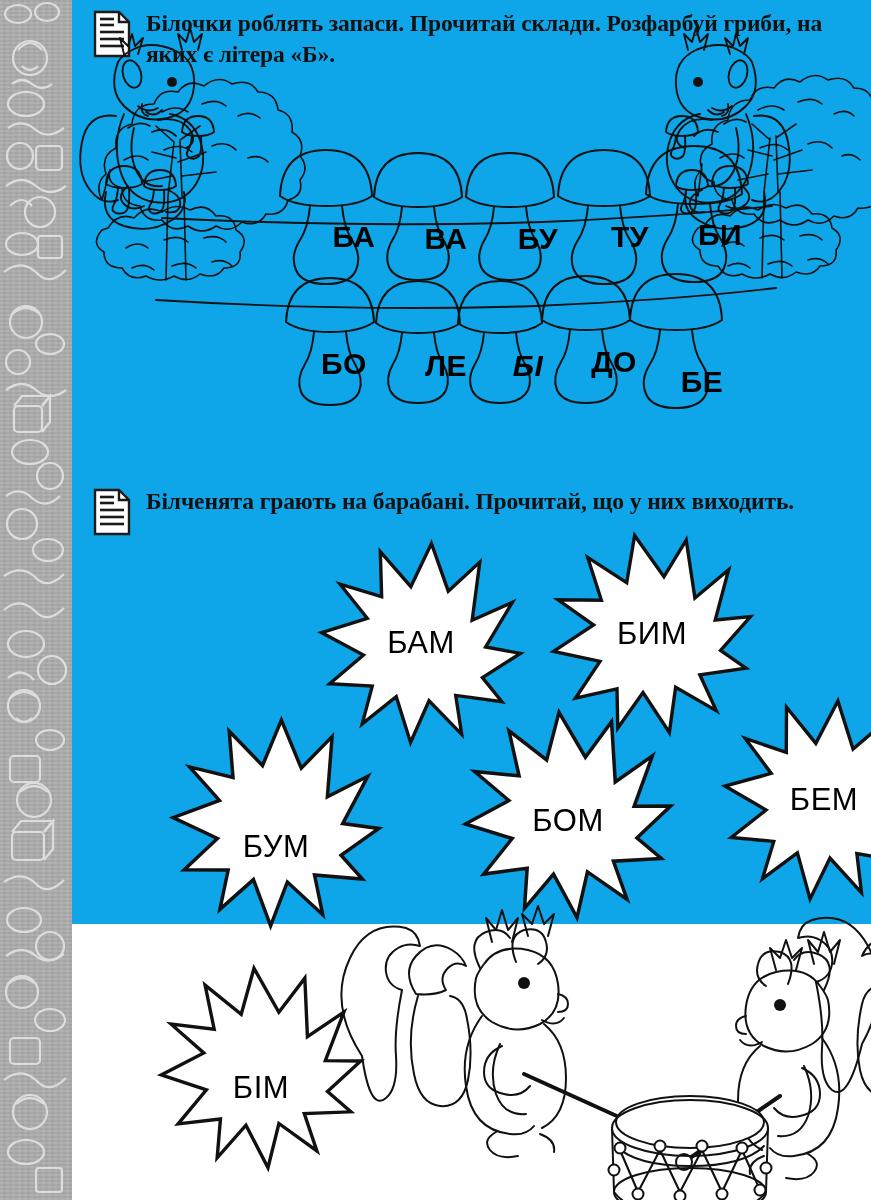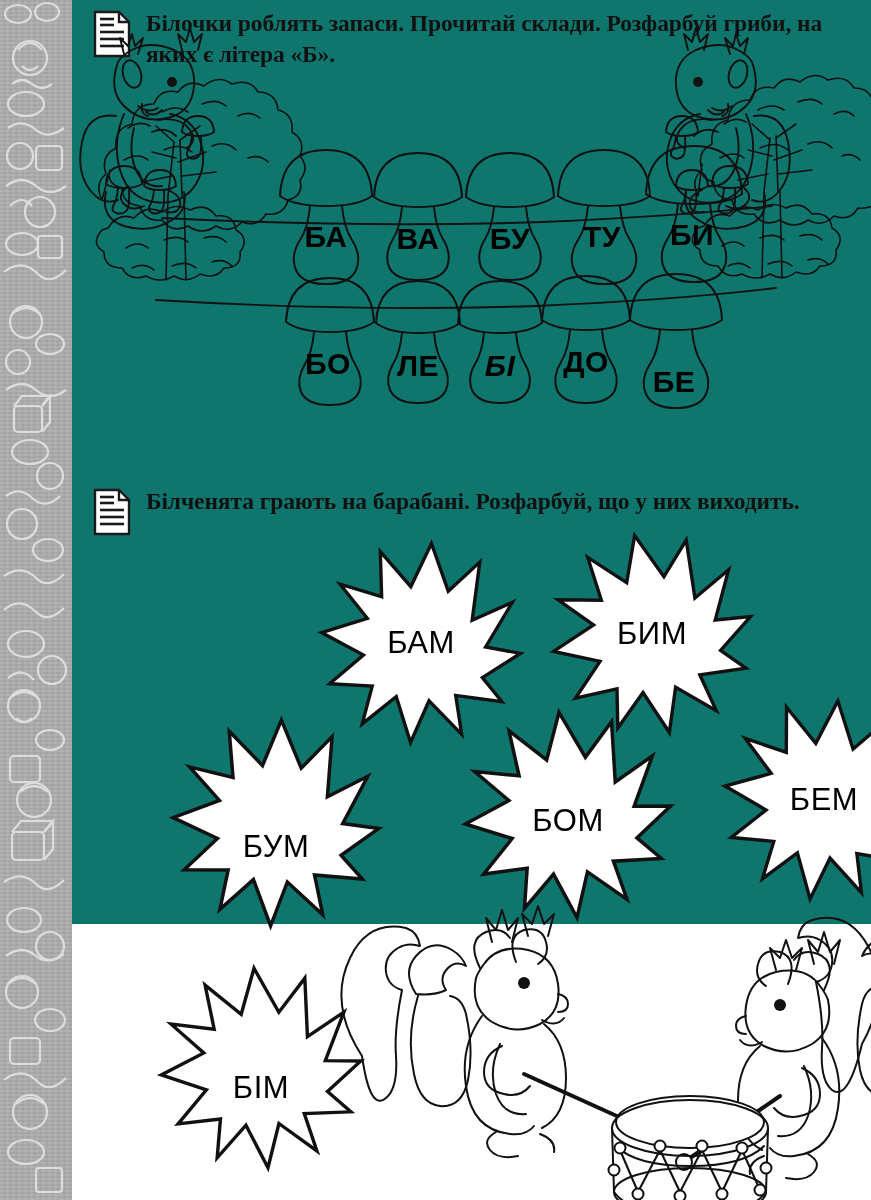--- a/index.html
+++ b/index.html
@@ -4,21 +4,21 @@
 <style>
   * { margin:0; padding:0; box-sizing:border-box; }
   html,body { background:#fff; }
   body {
     width:871px; height:1200px;
     font-family:"Liberation Serif", serif;
     position:relative; overflow:hidden;
   }
 
   
-  #page { position:relative; width:871px; height:924px; background:#0f766e; }
+  #page { position:relative; width:871px; height:924px; background:#0ea5e9; }
 
   
   #side-strip {
     position:absolute; left:0; top:0; width:72px; height:1200px;
     background:#ababab;
     overflow:hidden;
   }
   #side-strip .grain {
     position:absolute; inset:0;
     background:
@@ -53,20 +53,21 @@
   .syll {
     position:absolute;
     font-family:"Liberation Sans", sans-serif;
     font-weight:bold;
     font-size:30px;
     color:#000;
     white-space:nowrap;
     text-align:right;
     transform:translate(-50%,-50%);
     letter-spacing:0.5px;
+    margin-left:28px;
   }
 
   
   .burst-word {
     position:absolute;
     font-family:"Liberation Sans", sans-serif;
     font-weight:normal;
     font-size:31px;
     color:#000;
     white-space:nowrap;
@@ -351,39 +352,39 @@
 
       </g>
     </svg>
 
     <span class="syll" style="left:254px; top:237px;">БА</span>
     <span class="syll" style="left:346px; top:239px;">ВА</span>
     <span class="syll" style="left:438px; top:239px;">БУ</span>
     <span class="syll" style="left:530px; top:237px;">ТУ</span>
     <span class="syll" style="left:620px; top:235px;">БИ</span>
 
-    <span class="syll" style="left:256px; top:364px;">БО</span>
+    <span class="syll" style="left:244px; top:364px;">БО</span>
     <span class="syll" style="left:346px; top:366px;">ЛЕ</span>
     <span class="syll" style="left:428px; top:366px;font-style:italic;">БІ</span>
     <span class="syll" style="left:514px; top:362px;">ДО</span>
     <span class="syll" style="left:602px; top:382px;">БЕ</span>
 
     <div class="instruction" id="instr-2">
       <svg class="doc-icon" viewBox="0 0 40 48">
         <path d="M3 2 h24 l10 10 v34 h-34 z" fill="#fff" stroke="#1a1a1a" stroke-width="2.4"></path>
         <path d="M27 2 v10 h10" fill="none" stroke="#1a1a1a" stroke-width="2.4"></path>
         <g stroke="#1a1a1a" stroke-width="2.6">
           <line x1="8" y1="9" x2="22" y2="9"></line>
           <line x1="8" y1="15" x2="22" y2="15"></line>
           <line x1="8" y1="22" x2="32" y2="22"></line>
           <line x1="8" y1="29" x2="32" y2="29"></line>
           <line x1="8" y1="36" x2="32" y2="36"></line>
         </g>
       </svg>
-      <p>Білченята грають на барабані. Розфарбуй, що у них виходить.</p>
+      <p>Білченята грають на барабані. Прочитай, що у них виходить.</p>
     </div>
 
     <svg class="art" width="799" height="1200" viewBox="0 0 799 1200" style="top:0;">
       <defs>
 
         <g id="burst12">
           <path d="M0,-100 L21.7,-54.4 L50,-86.6 L48.5,-28 L86.6,-50 L64.7,-2.8
                    L100,0 L64.7,28 L86.6,50 L40,48.5 L50,86.6 L14,56.6
                    L0,100 L-19,56 L-50,86.6 L-44,48 L-86.6,50 L-56,18
                    L-100,0 L-56,-19 L-86.6,-50 L-44,-42 L-50,-86.6 L-16,-55 Z" fill="#fff" stroke="#111" stroke-width="3.4" stroke-linejoin="miter"></path>

